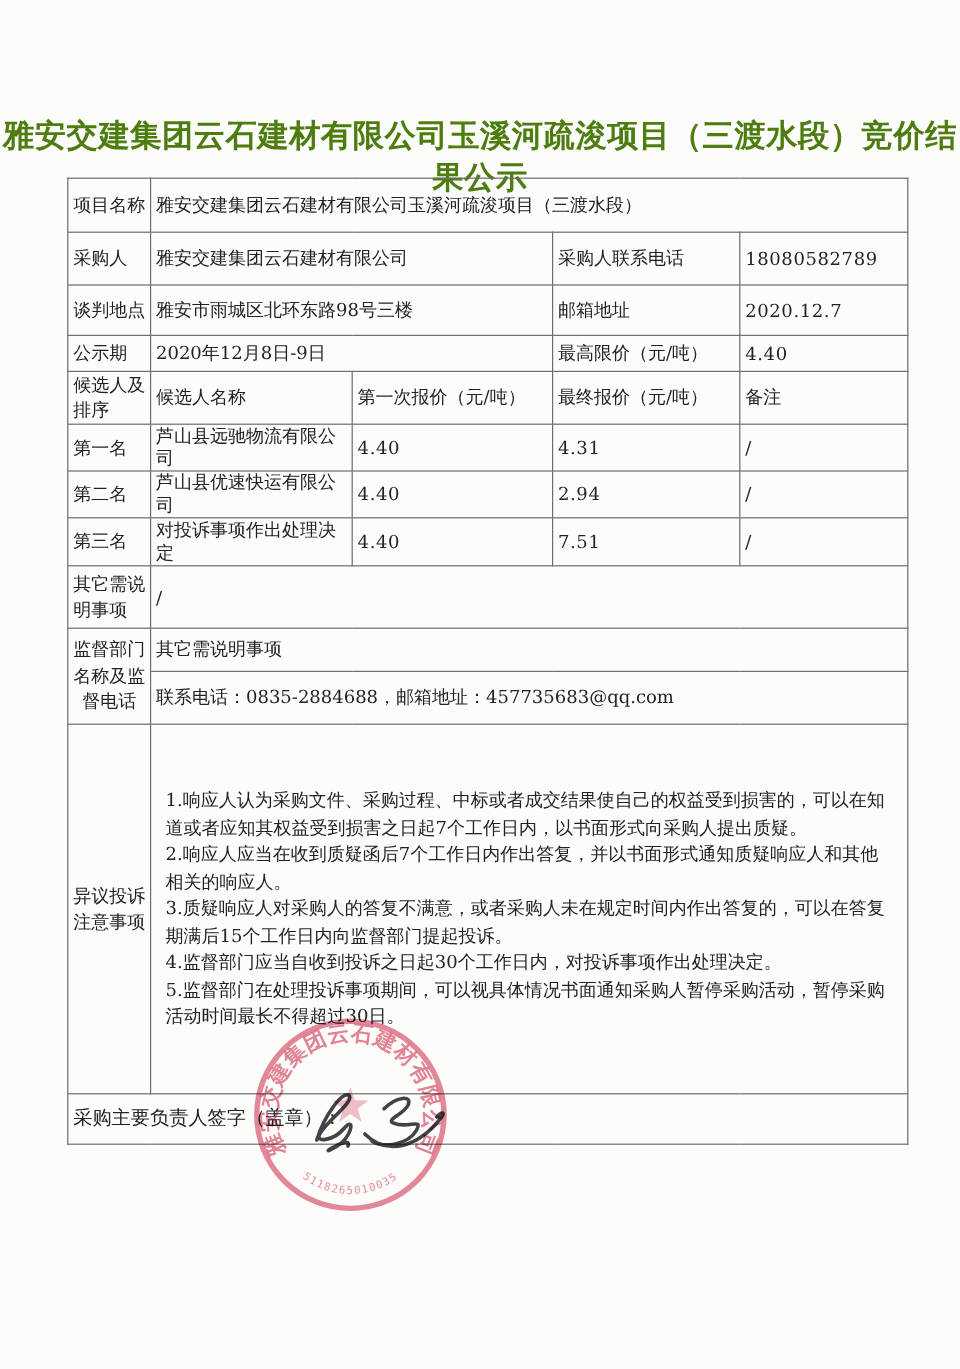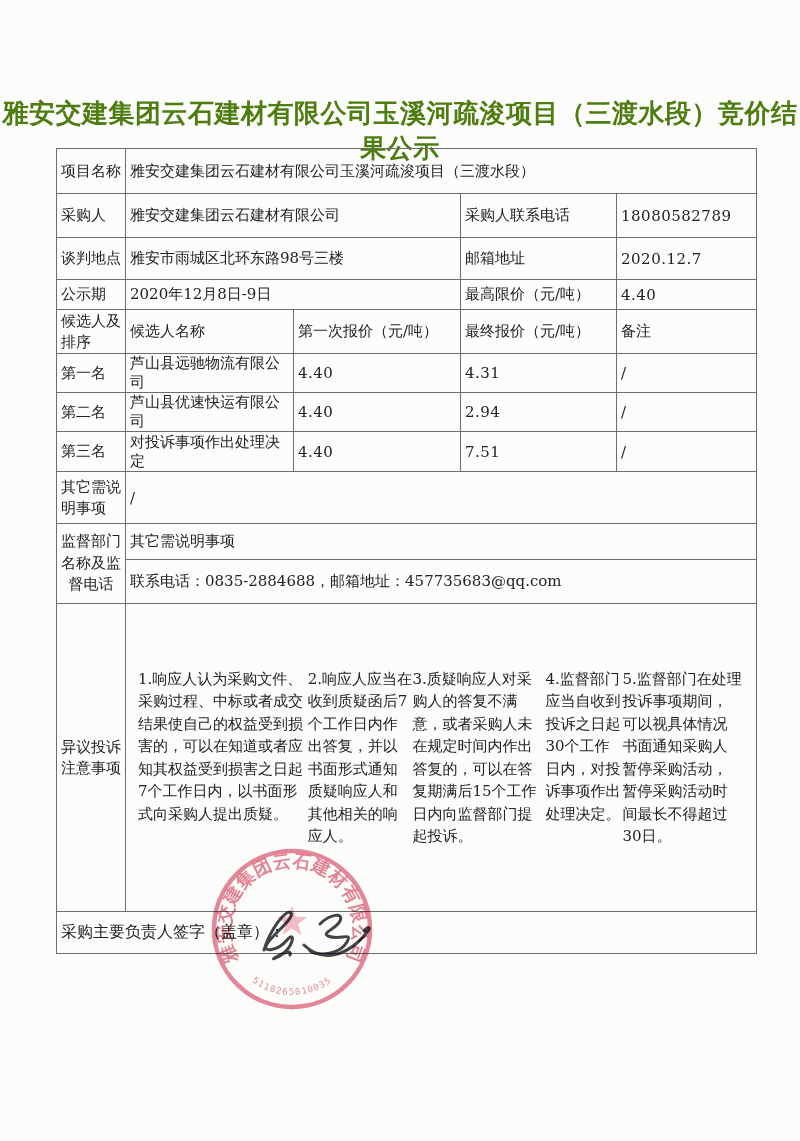--- a/index.html
+++ b/index.html
@@ -28,21 +28,21 @@
     margin-top:47px;
   }
   td.lab{text-align:left;padding-left:3px;line-height:1.35;}
   td.lab-c{text-align:center;padding:0 2px;line-height:1.45;}
   td.val-l{text-align:left;padding-left:7px;}
   td.val-c{}
   td.num{letter-spacing:0.5px;}
   td.complaint-cell{padding:0;}
   .complaint-box{
     height:100%;box-sizing:border-box;
-    display:flex;flex-direction:row;justify-content:center;
+    display:flex;flex-direction:column;justify-content:center;
     padding:8px 10px 8px 8px;
   }
   .complaint-box p{margin:0;line-height:22.5px;text-align:left;}
   td.sig-cell{padding-left:3px;font-size:16px;}
   .overlay{position:absolute;mix-blend-mode:multiply;pointer-events:none;}
   .seal-svg{left:206px;top:843px;opacity:0.88;}
   .sig-svg{left:248px;top:900px;opacity:0.92;}
 </style>
 </head>
 <body>

